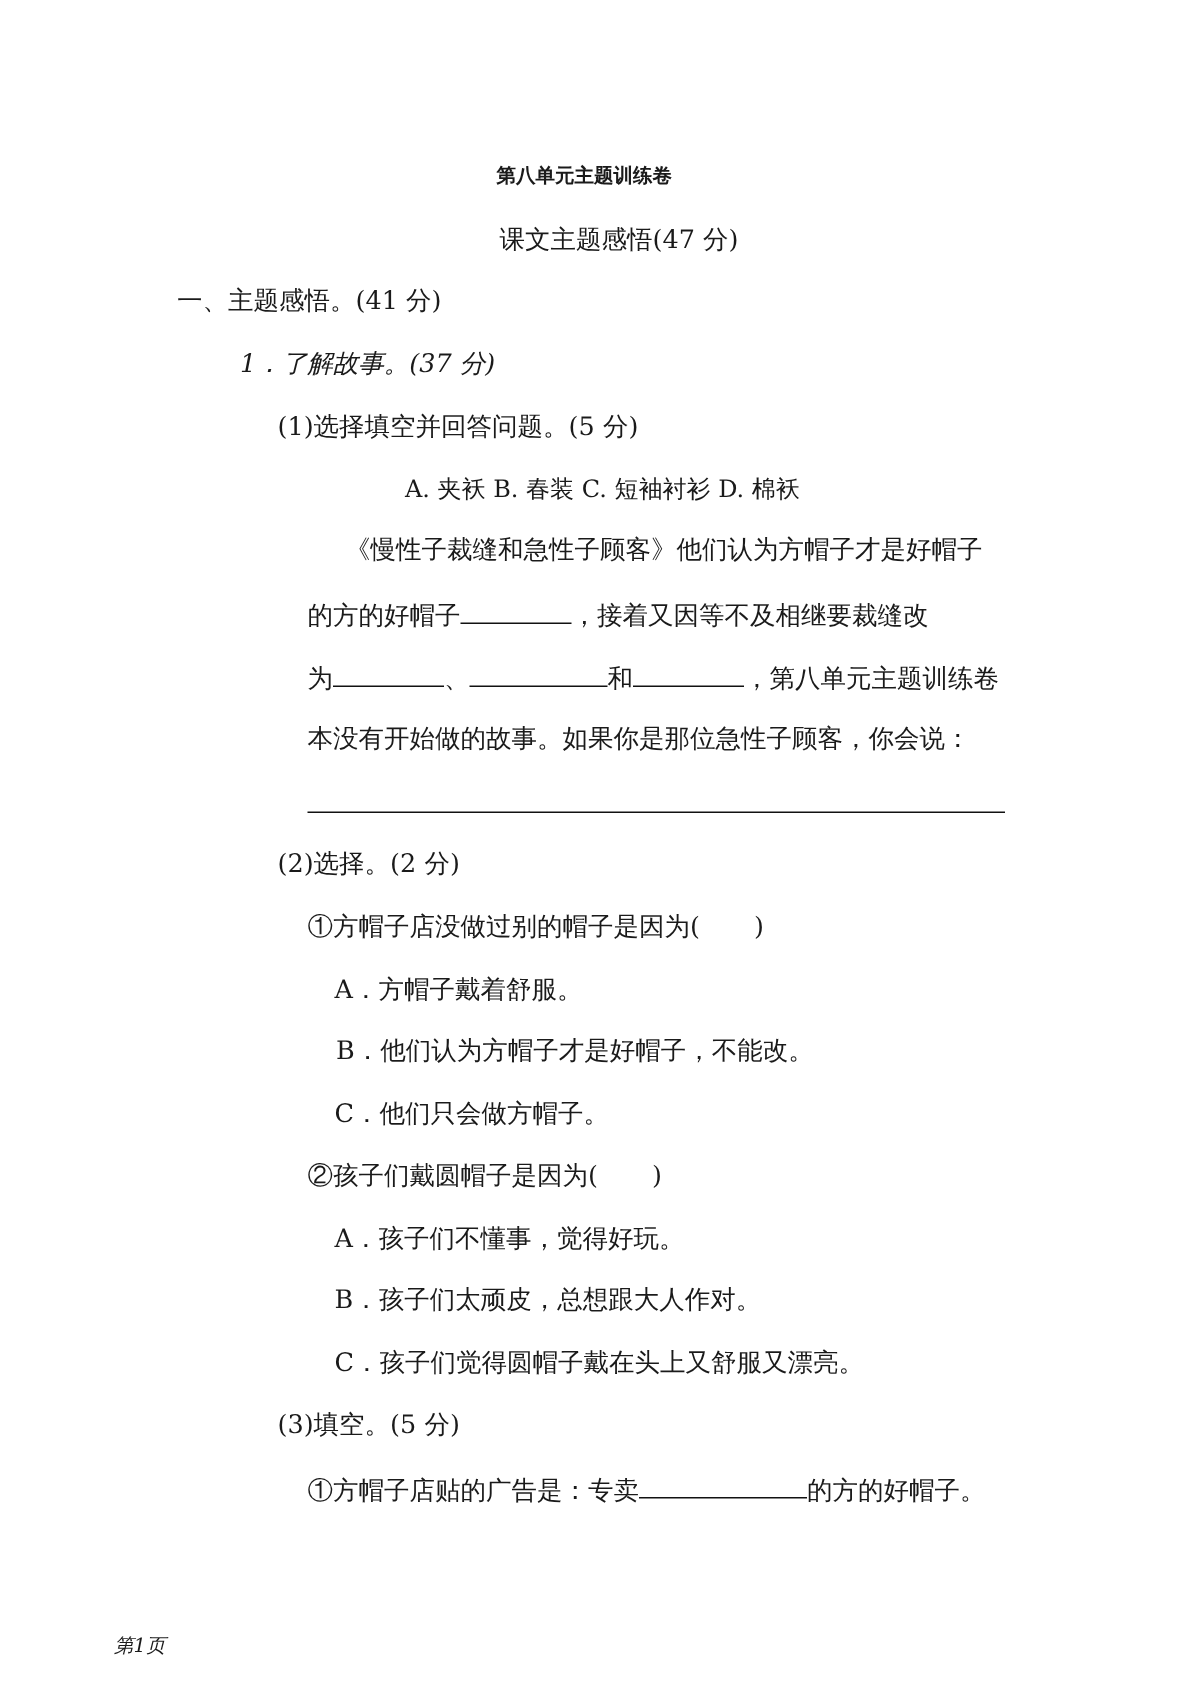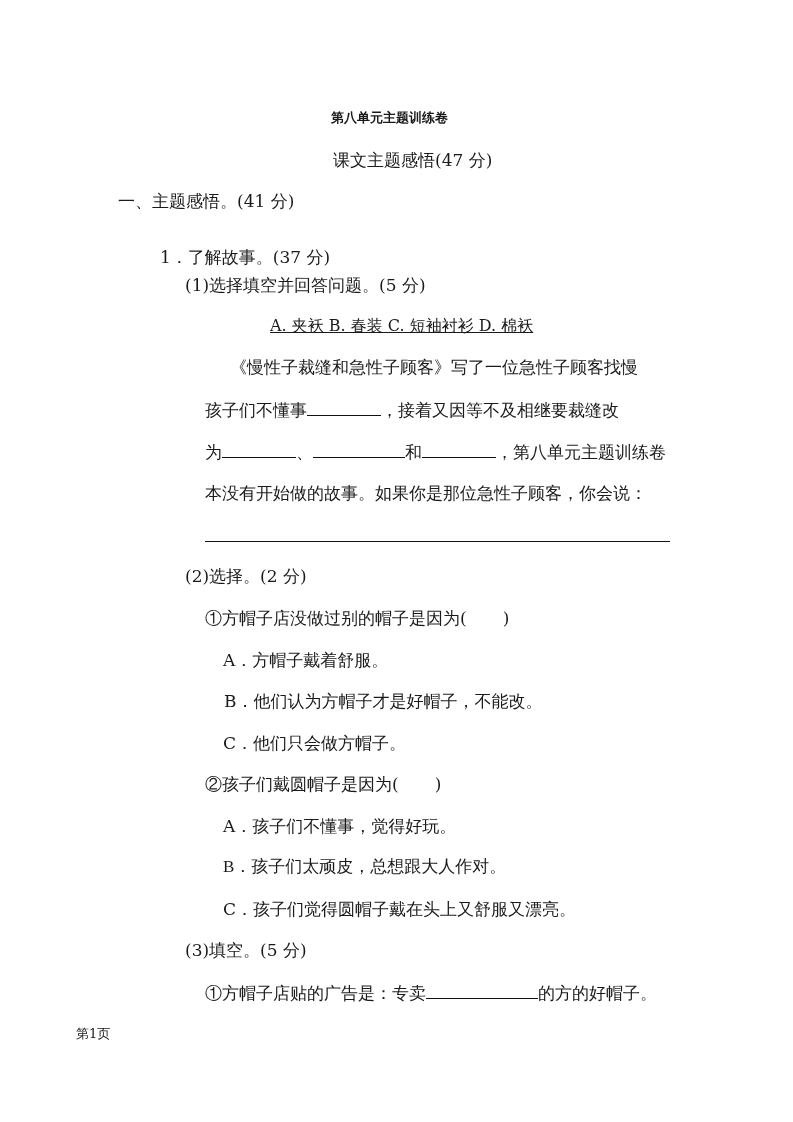--- a/index.html
+++ b/index.html
@@ -19,30 +19,30 @@
 <body>
 
 <div>
 
   <div class="line title" style="left:331px; top:106px;">第八单元主题训练卷</div>
 
   <div class="line" style="left:333px; top:148px;">课文主题感悟(47 分)</div>
 
   <div class="line" style="left:118px; top:189px;">一、主题感悟。(41 分)</div>
 
-  <div class="line" style="left:160px; top:245px;">1．了解故事。(37 分)</div>
+  <div class="line" style="left:160px; top:231px;font-style:italic;">1．了解故事。(37 分)</div>
 
   <div class="line" style="left:185px; top:273px;">(1)选择填空并回答问题。(5 分)</div>
 
-  <div class="line" style="left:270px; top:314px; font-size:16px;text-decoration:underline;">A. 夹袄  B. 春装  C. 短袖衬衫  D. 棉袄</div>
+  <div class="line" style="left:270px; top:314px; font-size:16px;">A. 夹袄  B. 春装  C. 短袖衬衫  D. 棉袄</div>
 
-  <div class="line" style="left:230px; top:355px;">《慢性子裁缝和急性子顾客》写了一位急性子顾客找慢</div>
+  <div class="line" style="left:230px; top:355px;">《慢性子裁缝和急性子顾客》他们认为方帽子才是好帽子</div>
 
   <div class="line" style="left:205px; top:397px;">
-    <span>孩子们不懂事</span><span class="blank" style="width:74px;"></span><span>，接着又因等不及相继要裁缝改</span>
+    <span>的方的好帽子</span><span class="blank" style="width:74px;"></span><span>，接着又因等不及相继要裁缝改</span>
   </div>
 
   <div class="line" style="left:205px; top:439px;">
     <span>为</span><span class="blank" style="width:74px;"></span><span>、</span><span class="blank" style="width:92px;"></span><span>和</span><span class="blank" style="width:74px;"></span><span>，第八单元主题训练卷</span>
   </div>
 
   <div class="line" style="left:205px; top:481px;">本没有开始做的故事。如果你是那位急性子顾客，你会说：</div>
 
   <div class="full-blank" style="left:205px; top:541px; width:465px;"></div>
 
@@ -54,23 +54,23 @@
 
   <div class="line" style="left:223px; top:648px;">A．方帽子戴着舒服。</div>
   <div class="line" style="left:224px; top:689px;">B．他们认为方帽子才是好帽子，不能改。</div>
   <div class="line" style="left:223px; top:731px;">C．他们只会做方帽子。</div>
 
   <div class="line" style="left:205px; top:772px;">
     <span>②孩子们戴圆帽子是因为(</span><span class="paren-gap"></span><span>)</span>
   </div>
 
   <div class="line" style="left:223px; top:814px;">A．孩子们不懂事，觉得好玩。</div>
-  <div class="line" style="left:223px; top:855px;font-family:Liberation Serif, serif;">B．孩子们太顽皮，总想跟大人作对。</div>
+  <div class="line" style="left:223px; top:855px;">B．孩子们太顽皮，总想跟大人作对。</div>
   <div class="line" style="left:223px; top:897px;">C．孩子们觉得圆帽子戴在头上又舒服又漂亮。</div>
 
   <div class="line" style="left:185px; top:938px;">(3)填空。(5 分)</div>
 
   <div class="line" style="left:205px; top:980px;">
     <span>①方帽子店贴的广告是：专卖</span><span class="blank" style="width:112px;"></span><span>的方的好帽子。</span>
   </div>
 
-  <div class="footer" style="left:76px; top:1025px;">第1页</div>
+  <div class="footer" style="left:76px; top:1088px;font-style:italic;">第1页</div>
 </div>
 
 </body></html>

